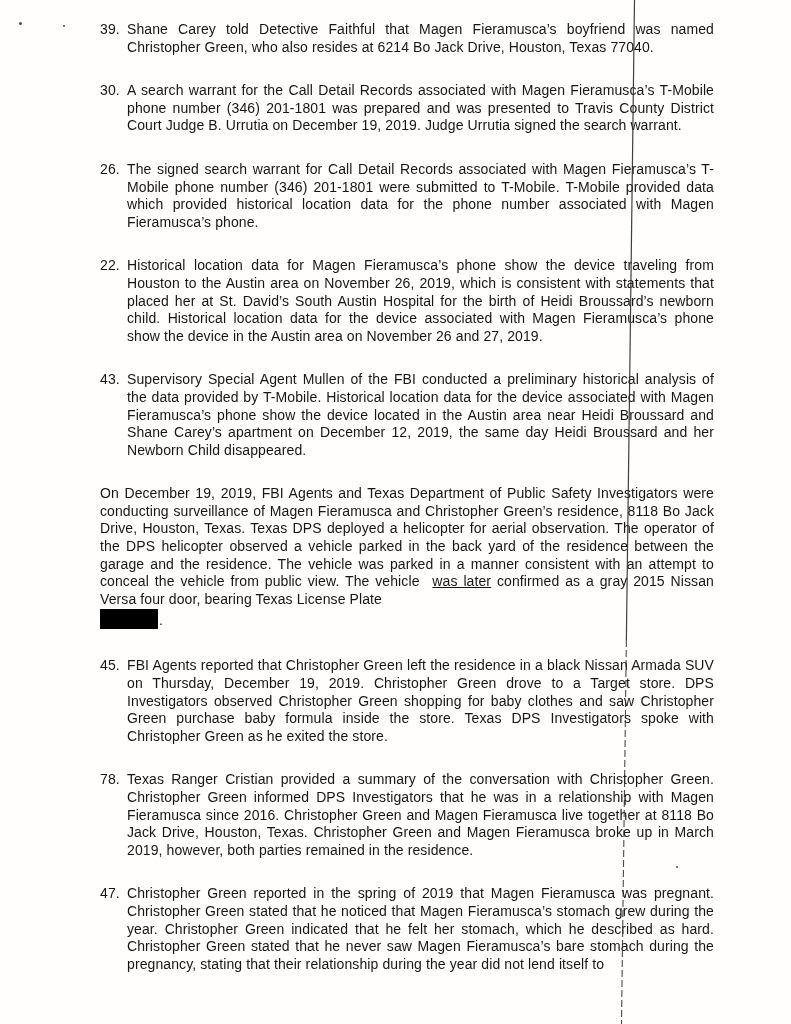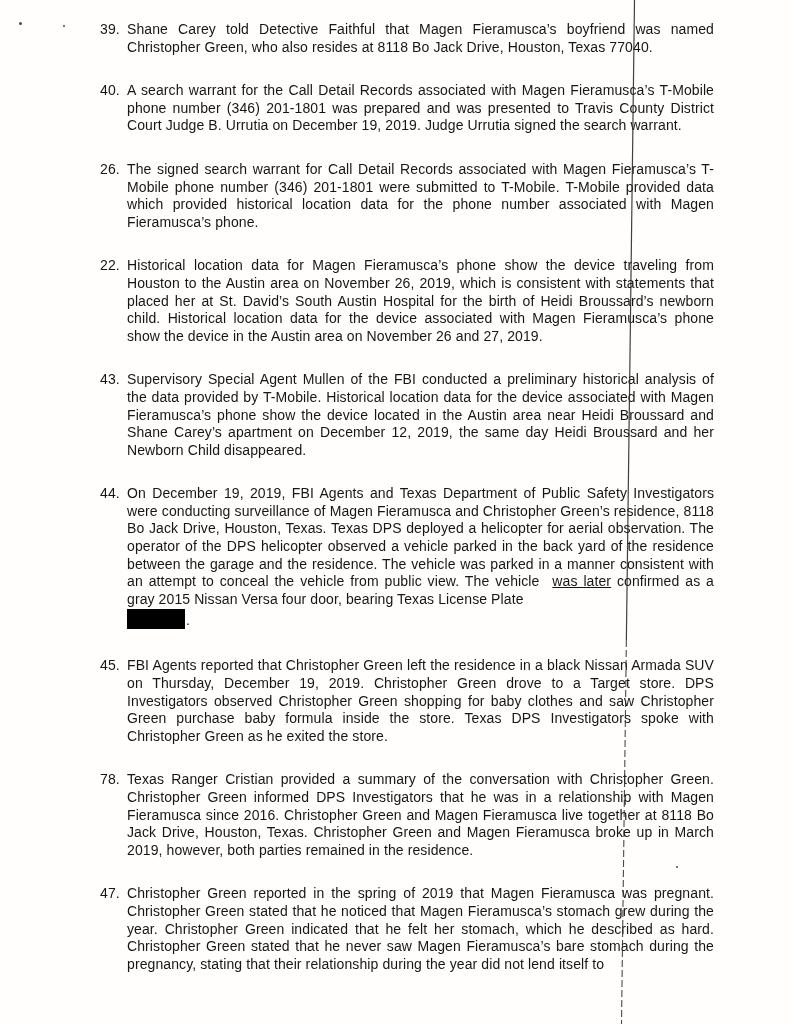--- a/index.html
+++ b/index.html
@@ -66,40 +66,39 @@
   }
 </style>
 </head>
 <body>
 
 <div class="page">
 
   <div class="doc">
       <div class="para">
         <span class="pnum">39.</span>
-        <div class="ptext"><span>Shane Carey told Detective Faithful that Magen Fieramusca’s boyfriend was named Christopher Green, who also resides at 8118 Bo Jack Drive, Houston, Texas 77040.</span></div>
+        <div class="ptext"><span>Shane Carey told Detective Faithful that Magen Fieramusca’s boyfriend was named Christopher Green, who also resides at 6214 Bo Jack Drive, Houston, Texas 77040.</span></div>
       </div>
       <div class="para">
-        <span class="pnum">40.</span>
+        <span class="pnum">30.</span>
         <div class="ptext"><span>A search warrant for the Call Detail Records associated with Magen Fieramusca’s T-Mobile phone number (346) 201-1801 was prepared and was presented to Travis County District Court Judge B. Urrutia on December 19, 2019. Judge Urrutia signed the search warrant.</span></div>
       </div>
       <div class="para">
         <span class="pnum">26.</span>
         <div class="ptext"><span>The signed search warrant for Call Detail Records associated with Magen Fieramusca’s T-Mobile phone number (346) 201-1801 were submitted to T-Mobile. T-Mobile provided data which provided historical location data for the phone number associated with Magen Fieramusca’s phone.</span></div>
       </div>
       <div class="para">
         <span class="pnum">22.</span>
         <div class="ptext"><span>Historical location data for Magen Fieramusca’s phone show the device traveling from Houston to the Austin area on November 26, 2019, which is consistent with statements that placed her at St. David’s South Austin Hospital for the birth of Heidi Broussard’s newborn child. Historical location data for the device associated with Magen Fieramusca’s phone show the device in the Austin area on November 26 and 27, 2019.</span></div>
       </div>
       <div class="para">
         <span class="pnum">43.</span>
         <div class="ptext"><span>Supervisory Special Agent Mullen of the FBI conducted a preliminary historical analysis of the data provided by T-Mobile. Historical location data for the device associated with Magen Fieramusca’s phone show the device located in the Austin area near Heidi Broussard and Shane Carey’s apartment on December 12, 2019, the same day Heidi Broussard and her Newborn Child disappeared.</span></div>
       </div>
       <div class="para">
-        <span class="pnum">44.</span>
         <div class="ptext"><span>On December 19, 2019, FBI Agents and Texas Department of Public Safety Investigators were conducting surveillance of Magen Fieramusca and Christopher Green’s residence, 8118 Bo Jack Drive, Houston, Texas. Texas DPS deployed a helicopter for aerial observation. The operator of the DPS helicopter observed a vehicle parked in the back yard of the residence between the garage and the residence. The vehicle was parked in a manner consistent with an attempt to conceal the vehicle from public view. The vehicle </span><span class="u">was later</span><span> confirmed as a gray 2015 Nissan Versa four door, bearing Texas License Plate</span><div class="redact-line"><span class="redact-box" style="background: rgb(0, 0, 0);"></span><span class="redact-period">.</span></div></div>
       </div>
       <div class="para">
         <span class="pnum">45.</span>
         <div class="ptext"><span>FBI Agents reported that Christopher Green left the residence in a black Nissan Armada SUV on Thursday, December 19, 2019. Christopher Green drove to a Target store. DPS Investigators observed Christopher Green shopping for baby clothes and saw Christopher Green purchase baby formula inside the store. Texas DPS Investigators spoke with Christopher Green as he exited the store.</span></div>
       </div>
       <div class="para">
         <span class="pnum">78.</span>
         <div class="ptext"><span>Texas Ranger Cristian provided a summary of the conversation with Christopher Green. Christopher Green informed DPS Investigators that he was in a relationship with Magen Fieramusca since 2016. Christopher Green and Magen Fieramusca live together at 8118 Bo Jack Drive, Houston, Texas. Christopher Green and Magen Fieramusca broke up in March 2019, however, both parties remained in the residence.</span></div>
       </div>

